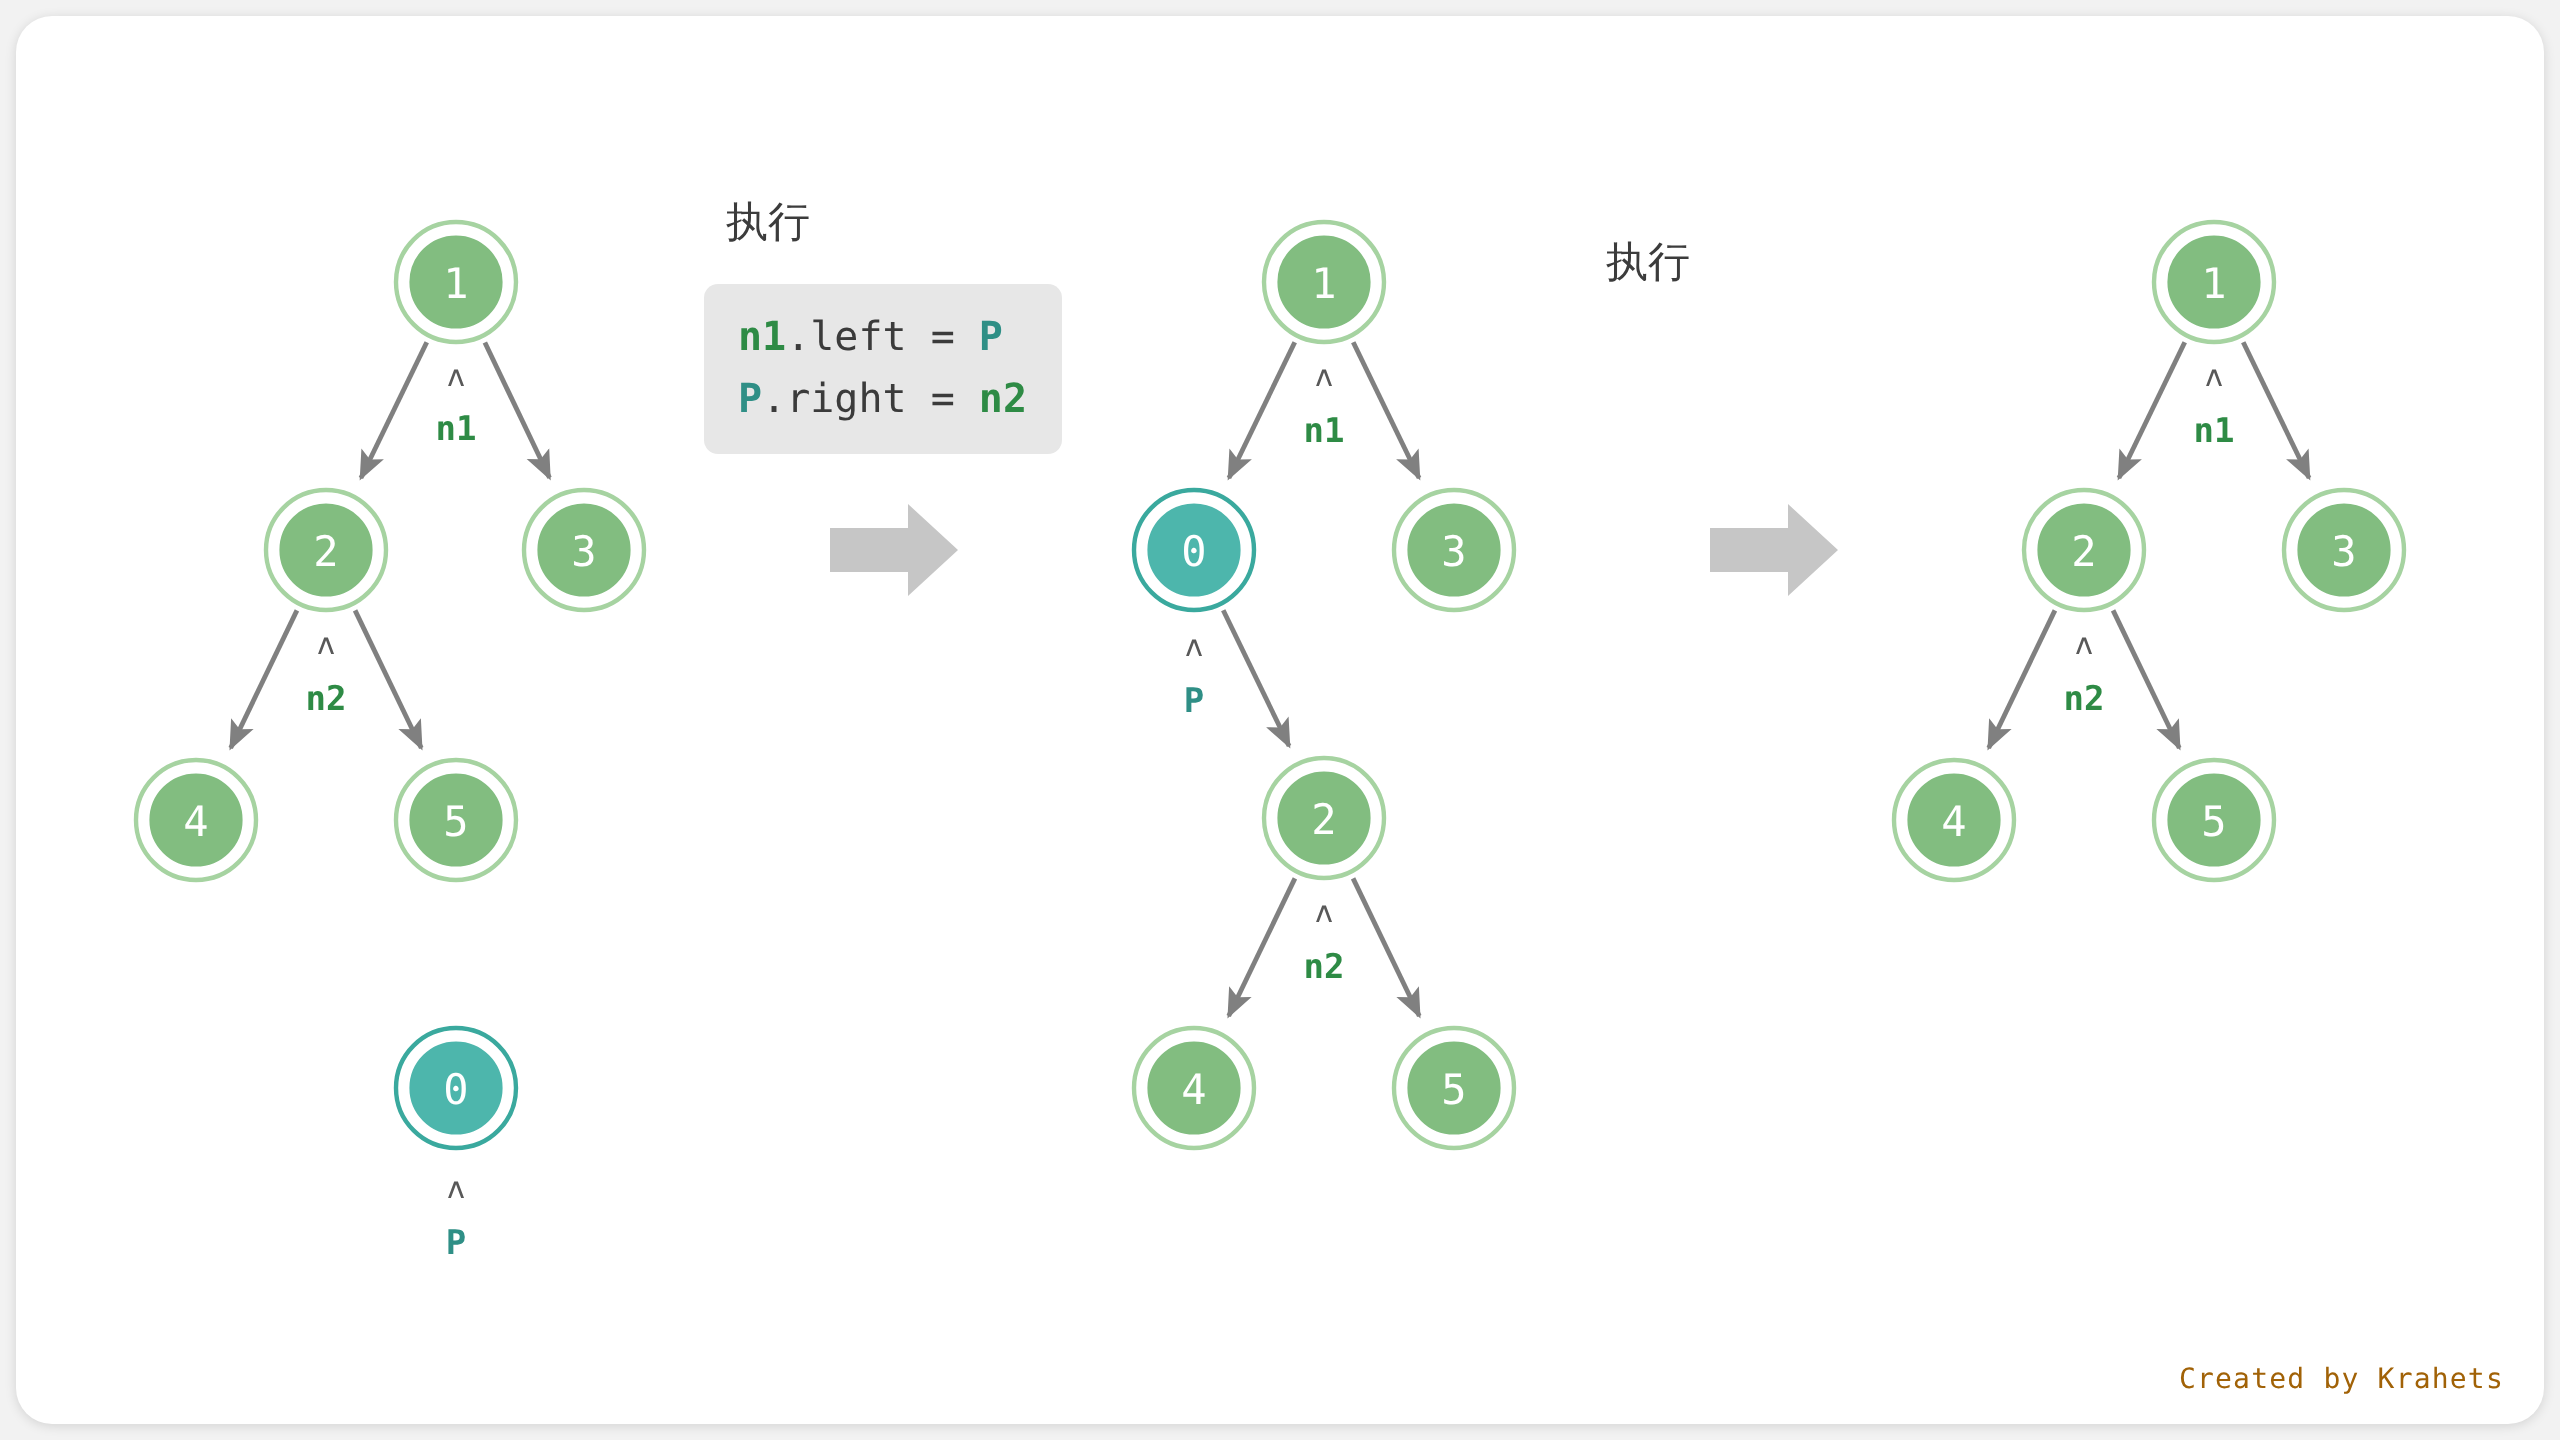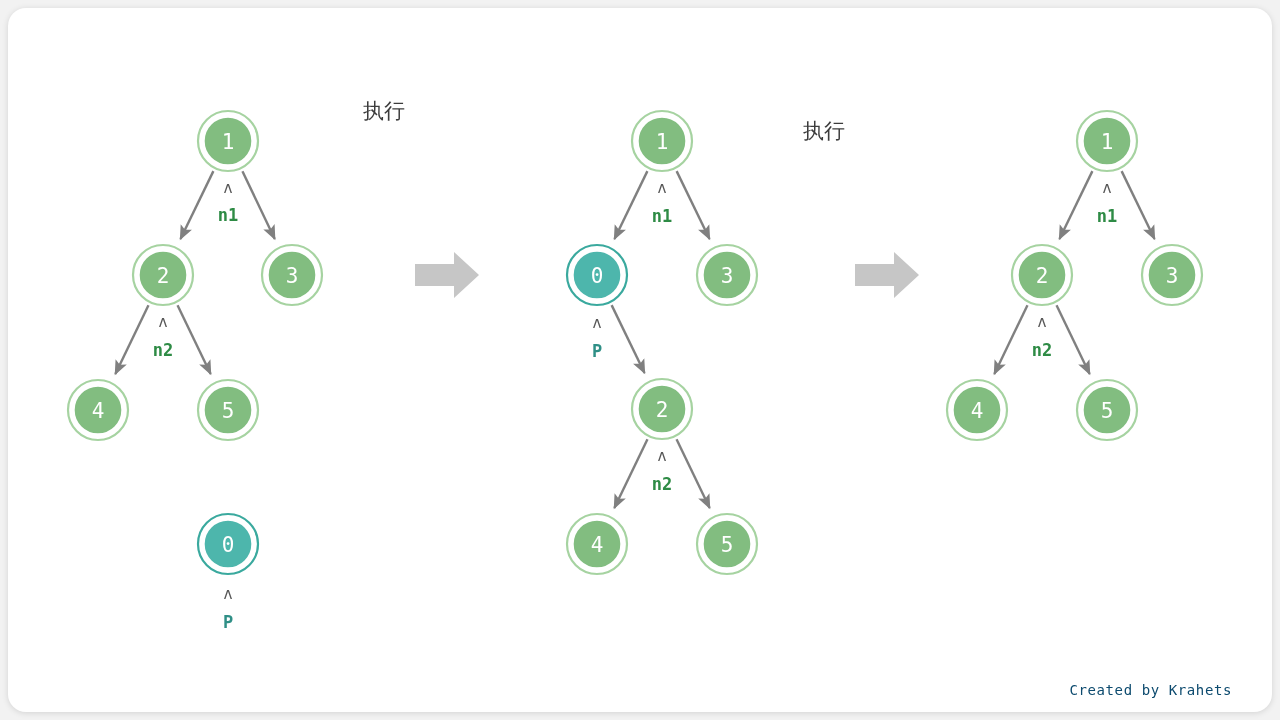--- a/index.html
+++ b/index.html
@@ -54,25 +54,25 @@
     line-height: 1.55;
     color: #3b3b3b;
     white-space: pre;
     letter-spacing: 0px;
   }
   .tok-green { color: #2e8b45; font-weight: bold; }
   .tok-teal  { color: #2f8f86; font-weight: bold; }
   .tok-plain { color: #3b3b3b; }
   .watermark {
     position: absolute;
-    right: 48px;
+    right: 28px;
     bottom: 22px;
     font-family: "DejaVu Sans Mono", "Liberation Mono", monospace;
     font-size: 14px;
-    color: #0c4a6e;
+    color: #a16207;
     letter-spacing: 0.6px;
   }
   .node-text {
     font-family: "DejaVu Sans Mono", "Liberation Mono", monospace;
     font-size: 21px;
     fill: #ffffff;
     text-anchor: middle;
     dominant-baseline: central;
   }
   .ptr-label {
@@ -224,17 +224,19 @@
         <text x="662" y="456" class="caret">ʌ</text>
         <text x="662" y="484" class="ptr-label green">n2</text>
         <text x="1107" y="188" class="caret">ʌ</text>
         <text x="1107" y="216" class="ptr-label green">n1</text>
         <text x="1042" y="322" class="caret">ʌ</text>
         <text x="1042" y="350" class="ptr-label green">n2</text>
       </g>
   </svg>
 
   <div class="exec-label" id="exec-1" style="left: 363px; top: 101px;">执行</div>
+  <div class="code-box" id="code-1" style="left: 352px; top: 142px;"><span class="tok-green">n1</span><span class="tok-plain">.left = </span><span class="tok-teal">P</span>
+<span class="tok-teal">P</span><span class="tok-plain">.right = </span><span class="tok-green">n2</span></div>
 
   <div class="exec-label" id="exec-2" style="left: 803px; top: 121px;">执行</div>
 
   <div class="watermark">Created by Krahets</div>
 </div>
 
 </body></html>

